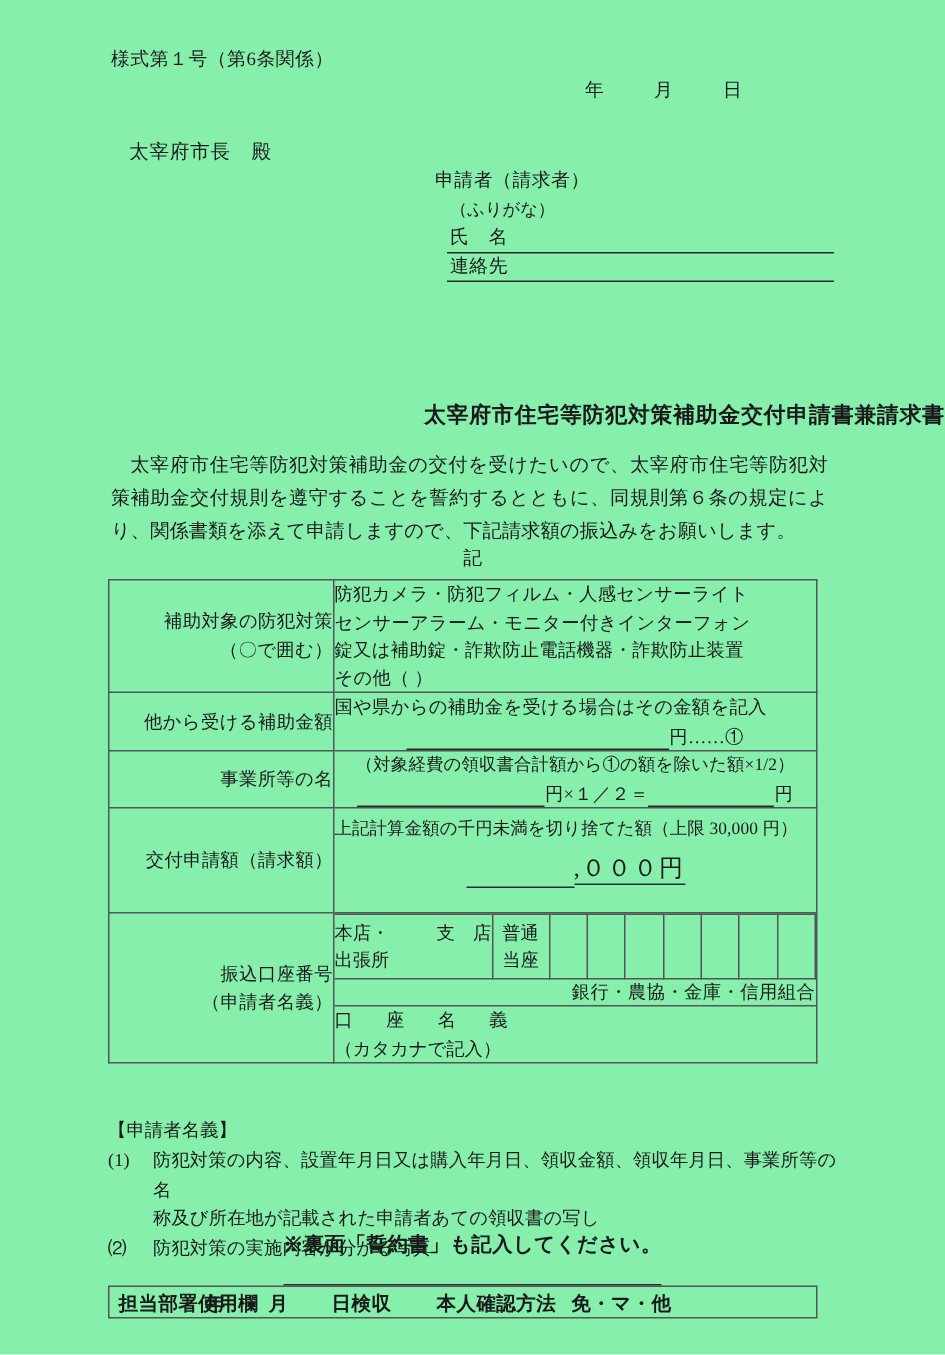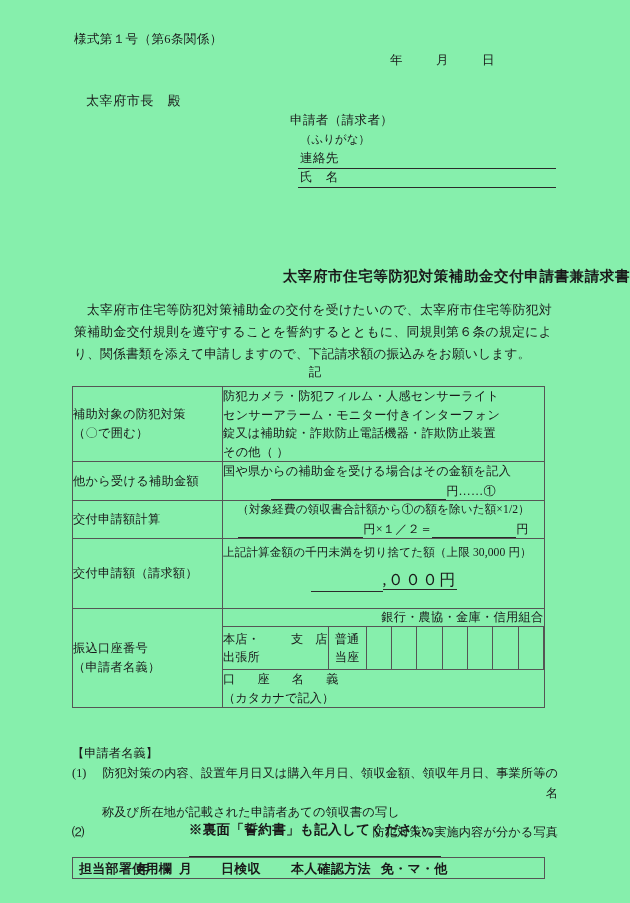--- a/index.html
+++ b/index.html
@@ -126,21 +126,21 @@
     table-layout: fixed;
     font-size: 12.2px;
   }
   .main-table td {
     border: 1px solid #555;
     padding: 0;
     vertical-align: middle;
   }
   .col-label { width: 150px; }
   .lbl-cell {
-    text-align: left;
+    text-align: right;
     line-height: 1.55;
     padding: 4px 2px;
     letter-spacing: .3px;
   }
   .val-cell {
     padding: 3px 6px 3px 8px;
     line-height: 1.52;
     letter-spacing: .2px;
   }
   .val-cell .ln { display: block; white-space: nowrap; }
@@ -217,21 +217,21 @@
     font-size: 12.2px;
     line-height: 1.58;
     letter-spacing: .1px;
   }
   .attach .hdr { margin-bottom: 1px; }
   .attach .item {
     display: flex;
     margin-top: 1px;
   }
   .attach .num { width: 30px; flex: 0 0 30px; }
-  .attach .txt { flex: 1; text-align: right; }
+  .attach .txt { flex: 1; }
   .attach .cont { padding-left: 30px; }
 
   .notice {
     position: absolute;
     left: 0;
     top: 821px;
     width: 630px;
     text-align: center;
     font-size: 13.5px;
     font-weight: bold;
@@ -276,25 +276,25 @@
 
   <div class="addressee">太宰府市長　殿</div>
 
   <div class="applicant">
     <div class="heading">申請者（請求者）</div>
 
 
     <div class="plain-row">（ふりがな）</div>
 
     <div class="ul-row">
+      <span class="lbl">氏　名</span>
+    </div>
+
+    <div class="ul-row">
       <span class="lbl">連絡先</span>
-    </div>
-
-    <div class="ul-row">
-      <span class="lbl">氏　名</span>
     </div>
 
     <div class="sp-row"></div>
 
   </div>
 
   <div class="doc-title">太宰府市住宅等防犯対策補助金交付申請書兼請求書</div>
 
   <div class="body-para">太宰府市住宅等防犯対策補助金の交付を受けたいので、太宰府市住宅等防犯対策補助金交付規則を遵守することを誓約するとともに、同規則第６条の規定により、関係書類を添えて申請しますので、下記請求額の振込みをお願いします。</div>
 
@@ -327,21 +327,21 @@
         <td class="lbl-cell">他から受ける補助金額</td>
         <td class="val-cell">
           <span class="ln">国や県からの補助金を受ける場合はその金額を記入</span>
           <span class="ln amount-line">
             <span class="fill" style="width:175px"></span><span>円……①</span>
           </span>
         </td>
       </tr>
 
       <tr>
-        <td class="lbl-cell">交付申請額計算</td>
+        <td class="lbl-cell">事業所等の名</td>
         <td class="val-cell">
           <span class="ln note-sm" style="text-align:center;display:block">（対象経費の領収書合計額から①の額を除いた額×1/2）</span>
           <span class="ln amount-line">
             <span class="fill" style="width:125px"></span><span>円×１／２＝</span><span class="fill" style="width:84px"></span><span>円</span>
           </span>
         </td>
       </tr>
 
       <tr>
         <td class="lbl-cell">交付申請額（請求額）</td>
@@ -365,23 +365,20 @@
                 <col style="width:38px">
               <col>
                 <col>
                 <col>
                 <col>
                 <col>
                 <col>
                 <col>
             </colgroup>
             <tbody>
-              <tr>
-                <td class="bank-head" colspan="9">銀行・農協・金庫・信用組合</td>
-              </tr>
               <tr>
                 <td class="branch-cell">
                   <span class="r1">
                     <span>本店・</span>
                     <span>支　店</span>
                   </span>
                   <span class="r2">出張所</span>
                 </td>
                 <td class="type-cell">
                   <div>普通</div>
@@ -389,20 +386,23 @@
                 </td>
                 <td class="num-cell"></td>
                 <td class="num-cell"></td>
                 <td class="num-cell"></td>
                 <td class="num-cell"></td>
                 <td class="num-cell"></td>
                 <td class="num-cell"></td>
                 <td class="num-cell"></td>
               </tr>
               <tr>
+                <td class="bank-head" colspan="9">銀行・農協・金庫・信用組合</td>
+              </tr>
+              <tr>
                 <td class="acct-name-cell" colspan="9">
                   <div class="sp">口　座　名　義</div>
                   <div>（カタカナで記入）</div>
                 </td>
               </tr>
             </tbody>
           </table>
         </td>
       </tr>
 

